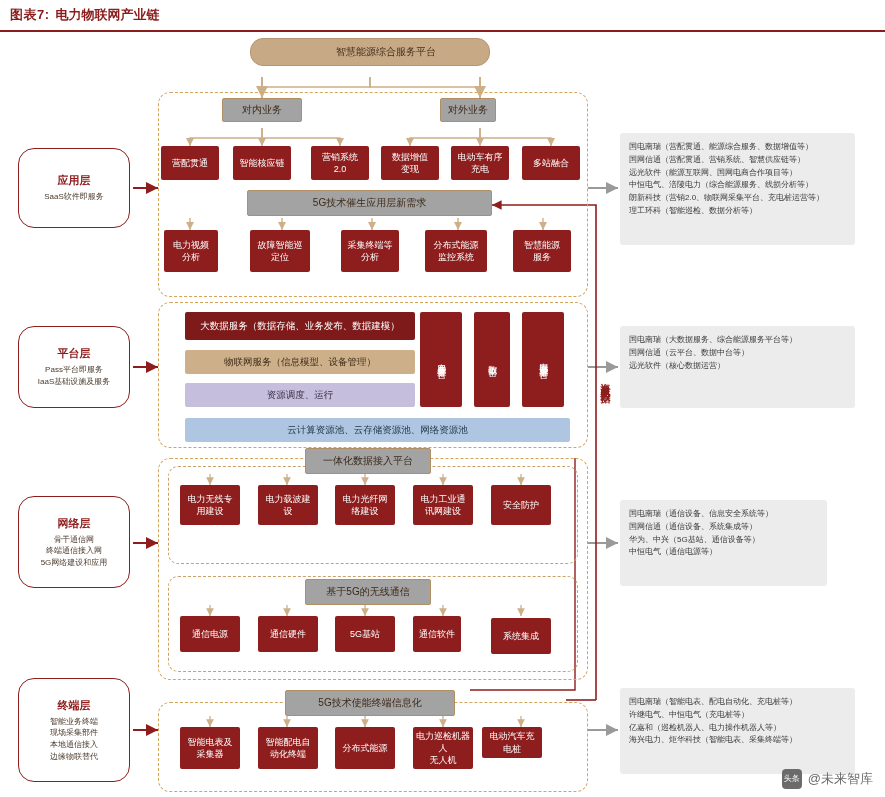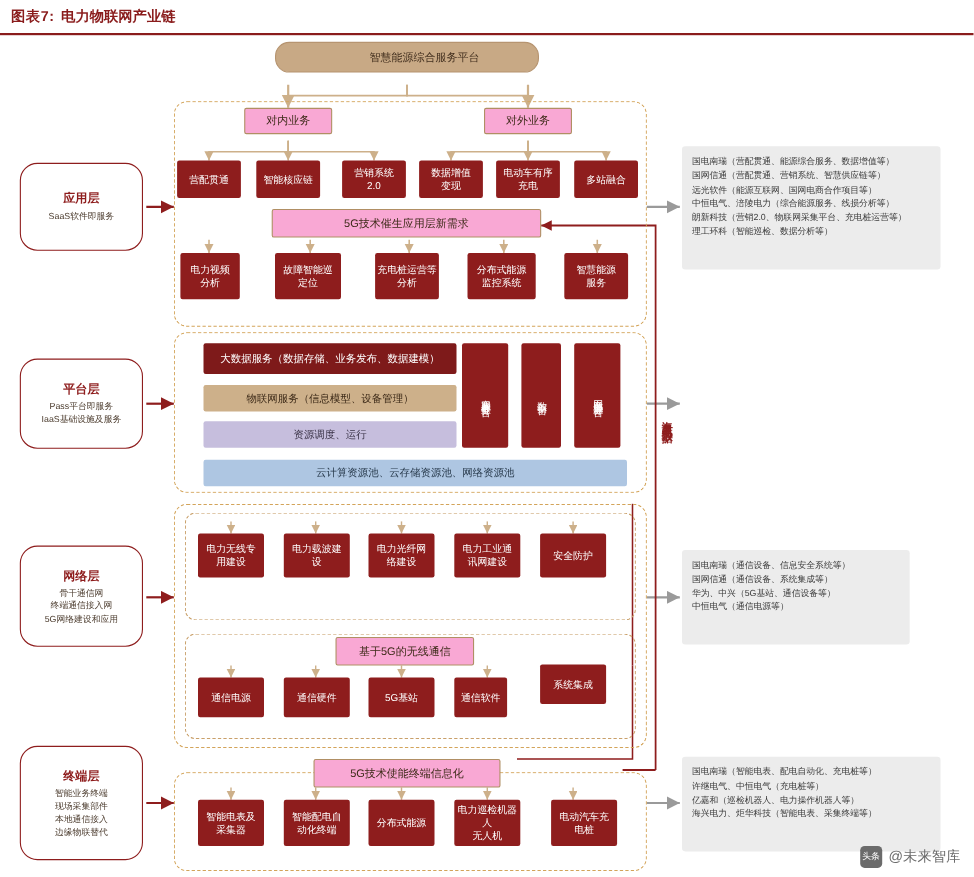--- a/index.html
+++ b/index.html
@@ -25,21 +25,21 @@
   }
   .canvas{position:absolute;left:0;top:30px;width:885px;height:767px;}
 
   
   .box{position:absolute;box-sizing:border-box;display:flex;align-items:center;justify-content:center;text-align:center;}
   .brown-head{
     background:#c8a985;border:1px solid #b69470;color:#43301f;
     font-size:10px;border-radius:13px;padding-left:32px;
   }
   .tan-head{
-    background:#f9a8d4;border:1px solid #b08f64;color:#3d2a18;font-size:10px;border-radius:2px;
+    background:#a3a3a3;border:1px solid #b08f64;color:#3d2a18;font-size:10px;border-radius:2px;
   }
   .red-box{
     background:#8e1d1d;color:#ffffff;font-size:9px;border-radius:2px;line-height:1.35;
     padding:2px;
   }
   .layer-label{
     position:absolute;box-sizing:border-box;border:1px solid #8e1d1d;border-radius:16px;
     background:#fff;display:flex;flex-direction:column;align-items:center;justify-content:center;
     text-align:center;padding:4px 6px;
   }
@@ -157,21 +157,21 @@
 
   <div class="box brown-head" style="left:250px;top:8px;width:240px;height:28px;">
     <span>智慧能源综合服务平台</span>
   </div>
 
   <div class="dashed-group" style="left:158px;top:62px;width:430px;height:205px;"></div>
 
   <div class="box tan-head" style="left:222px;top:68px;width:80px;height:24px;">
     <span>对内业务</span>
   </div>
-  <div class="box tan-head" style="left:440px;top:68px;width:80px;height:24px;font-family:Liberation Serif, serif;">
+  <div class="box tan-head" style="left:440px;top:68px;width:56px;height:24px;font-family:Liberation Serif, serif;">
     <span>对外业务</span>
   </div>
 
   <div class="box red-box" style="left:161px;top:116px;width:58px;height:34px;white-space:pre-line;">营配贯通</div>
   <div class="box red-box" style="left:233px;top:116px;width:58px;height:34px;white-space:pre-line;">智能核应链</div>
   <div class="box red-box" style="left:311px;top:116px;width:58px;height:34px;white-space:pre-line;">营销系统
 2.0</div>
 
   <div class="box red-box" style="left:381px;top:116px;width:58px;height:34px;white-space:pre-line;">数据增值
 变现</div>
@@ -180,21 +180,21 @@
   <div class="box red-box" style="left:522px;top:116px;width:58px;height:34px;white-space:pre-line;">多站融合</div>
 
   <div class="box tan-head" style="left:247px;top:160px;width:245px;height:26px;">
     <span>5G技术催生应用层新需求</span>
   </div>
 
   <div class="box red-box" style="left:164px;top:200px;width:54px;height:42px;white-space:pre-line;">电力视频
 分析</div>
   <div class="box red-box" style="left:250px;top:200px;width:60px;height:42px;white-space:pre-line;">故障智能巡
 定位</div>
-  <div class="box red-box" style="left:341px;top:200px;width:58px;height:42px;white-space:pre-line;">充电桩运营等
+  <div class="box red-box" style="left:341px;top:200px;width:58px;height:42px;white-space:pre-line;">采集终端等
 分析</div>
   <div class="box red-box" style="left:425px;top:200px;width:62px;height:42px;white-space:pre-line;">分布式能源
 监控系统</div>
   <div class="box red-box" style="left:513px;top:200px;width:58px;height:42px;white-space:pre-line;">智慧能源
 服务</div>
 
   <div class="dashed-group" style="left:158px;top:272px;width:430px;height:146px;"></div>
 
   <div class="bar bar-dark" style="left:185px;top:282px;width:230px;height:28px;">大数据服务（数据存储、业务发布、数据建模）</div>
   <div class="bar bar-tan" style="left:185px;top:320px;width:230px;height:24px;">物联网服务（信息模型、设备管理）</div>
@@ -204,55 +204,58 @@
   <div class="vcol" style="left:420px;top:282px;width:42px;height:95px;">客户服务业务平台</div>
   <div class="vcol" style="left:474px;top:282px;width:36px;height:95px;">数据中台</div>
   <div class="vcol" style="left:522px;top:282px;width:42px;height:95px;">电网资源业务平台</div>
 
   <div class="vlabel" style="left:598px;top:345px;">海量电力数据</div>
 
   <div class="dashed-group" style="left:158px;top:428px;width:430px;height:222px;"></div>
   <div class="dashed-inner" style="left:168px;top:436px;width:410px;height:98px;"></div>
   <div class="dashed-inner" style="left:168px;top:546px;width:410px;height:96px;"></div>
 
+  <div class="box tan-head" style="left:305px;top:418px;width:126px;height:26px;">
+    <span>一体化数据接入平台</span>
+  </div>
 
   <div class="box red-box" style="left:180px;top:455px;width:60px;height:40px;white-space:pre-line;">电力无线专
 用建设</div>
   <div class="box red-box" style="left:258px;top:455px;width:60px;height:40px;white-space:pre-line;">电力载波建
 设</div>
   <div class="box red-box" style="left:335px;top:455px;width:60px;height:40px;white-space:pre-line;">电力光纤网
 络建设</div>
   <div class="box red-box" style="left:413px;top:455px;width:60px;height:40px;white-space:pre-line;">电力工业通
 讯网建设</div>
   <div class="box red-box" style="left:491px;top:455px;width:60px;height:40px;white-space:pre-line;">安全防护</div>
 
   <div class="box tan-head" style="left:305px;top:549px;width:126px;height:26px;">
     <span>基于5G的无线通信</span>
   </div>
 
   <div class="box red-box" style="left:180px;top:586px;width:60px;height:36px;">通信电源</div>
   <div class="box red-box" style="left:258px;top:586px;width:60px;height:36px;">通信硬件</div>
   <div class="box red-box" style="left:335px;top:586px;width:60px;height:36px;">5G基站</div>
   <div class="box red-box" style="left:413px;top:586px;width:48px;height:36px;">通信软件</div>
-  <div class="box red-box" style="left:491px;top:574px;width:60px;height:36px;">系统集成</div>
+  <div class="box red-box" style="left:491px;top:588px;width:60px;height:36px;">系统集成</div>
 
   <div class="dashed-group" style="left:158px;top:672px;width:430px;height:90px;"></div>
 
   <div class="box tan-head" style="left:285px;top:660px;width:170px;height:26px;">
     <span>5G技术使能终端信息化</span>
   </div>
 
   <div class="box red-box" style="left:180px;top:697px;width:60px;height:42px;white-space:pre-line;">智能电表及
 采集器</div>
   <div class="box red-box" style="left:258px;top:697px;width:60px;height:42px;white-space:pre-line;">智能配电自
 动化终端</div>
   <div class="box red-box" style="left:335px;top:697px;width:60px;height:42px;white-space:pre-line;">分布式能源</div>
   <div class="box red-box" style="left:413px;top:697px;width:60px;height:42px;white-space:pre-line;">电力巡检机器人
 无人机</div>
-  <div class="box red-box" style="left:501px;top:697px;width:60px;height:42px;white-space:pre-line;">电动汽车充
+  <div class="box red-box" style="left:482px;top:697px;width:60px;height:31px;white-space:pre-line;">电动汽车充
 电桩</div>
 
   <div class="layer-label" style="left:18px;top:118px;width:112px;height:80px;">
     <div class="lt">应用层</div>
     <div class="ls" style="white-space:pre-line;">SaaS软件即服务</div>
   </div>
   <div class="layer-label" style="left:18px;top:296px;width:112px;height:82px;align-items:center;">
     <div class="lt">平台层</div>
     <div class="ls" style="white-space:pre-line;">Pass平台即服务
 IaaS基础设施及服务</div>
@@ -270,20 +273,23 @@
 本地通信接入
 边缘物联替代</div>
   </div>
 
   <div class="right-note" style="left:620px;top:103px;width:235px;height:112px;white-space:pre-line;">国电南瑞（营配贯通、能源综合服务、数据增值等）
 国网信通（营配贯通、营销系统、智慧供应链等）
 远光软件（能源互联网、国网电商合作项目等）
 中恒电气、涪陵电力（综合能源服务、线损分析等）
 朗新科技（营销2.0、物联网采集平台、充电桩运营等）
 理工环科（智能巡检、数据分析等）</div>
+  <div class="right-note" style="left:620px;top:296px;width:235px;height:82px;white-space:pre-line;">国电南瑞（大数据服务、综合能源服务平台等）
+国网信通（云平台、数据中台等）
+远光软件（核心数据运营）</div>
   <div class="right-note" style="left:620px;top:470px;width:207px;height:86px;white-space:pre-line;">国电南瑞（通信设备、信息安全系统等）
 国网信通（通信设备、系统集成等）
 华为、中兴（5G基站、通信设备等）
 中恒电气（通信电源等）</div>
   <div class="right-note" style="left:620px;top:658px;width:235px;height:86px;white-space:pre-line;">国电南瑞（智能电表、配电自动化、充电桩等）
 许继电气、中恒电气（充电桩等）
 亿嘉和（巡检机器人、电力操作机器人等）
 海兴电力、炬华科技（智能电表、采集终端等）</div>
 
   <div class="wm">

